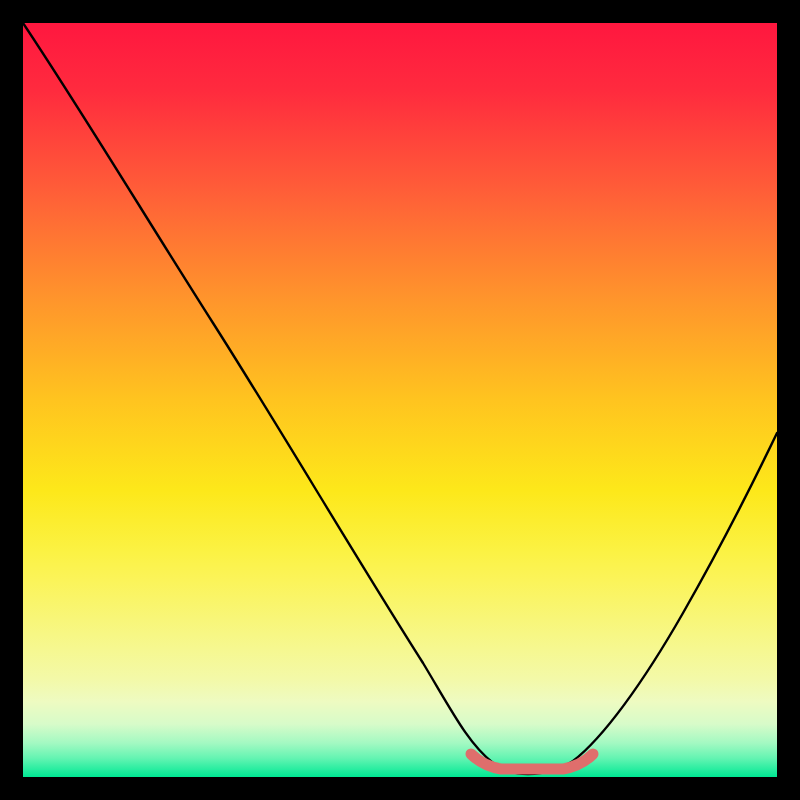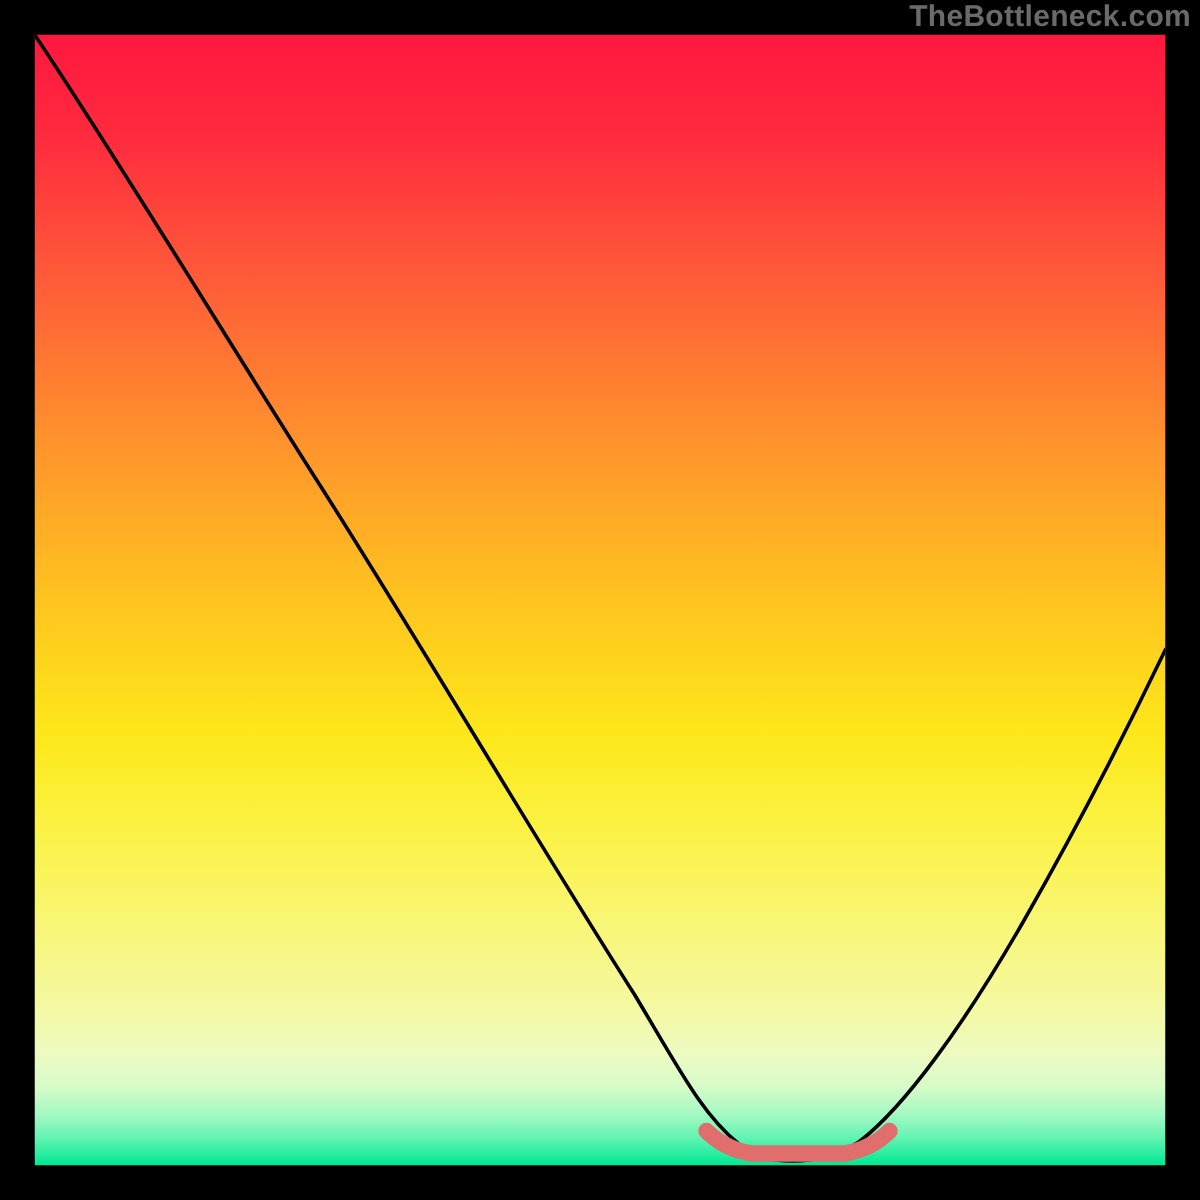--- a/index.html
+++ b/index.html
@@ -88,15 +88,14 @@
                C 520 751, 535 748, 550 738
                C 580 715, 620 660, 660 590
                C 700 520, 730 460, 754 410"></path>
       <path fill="none" stroke="#df6e6c" stroke-width="11" stroke-linecap="round" d="M 448 731
                Q 460 743 478 746
                L 540 746
                Q 558 743 570 731"></path>
     </svg>
   </div>
 
-  <div class="watermark">TheBottleneck.com</div>
 
 </div>
 
 </body></html>

